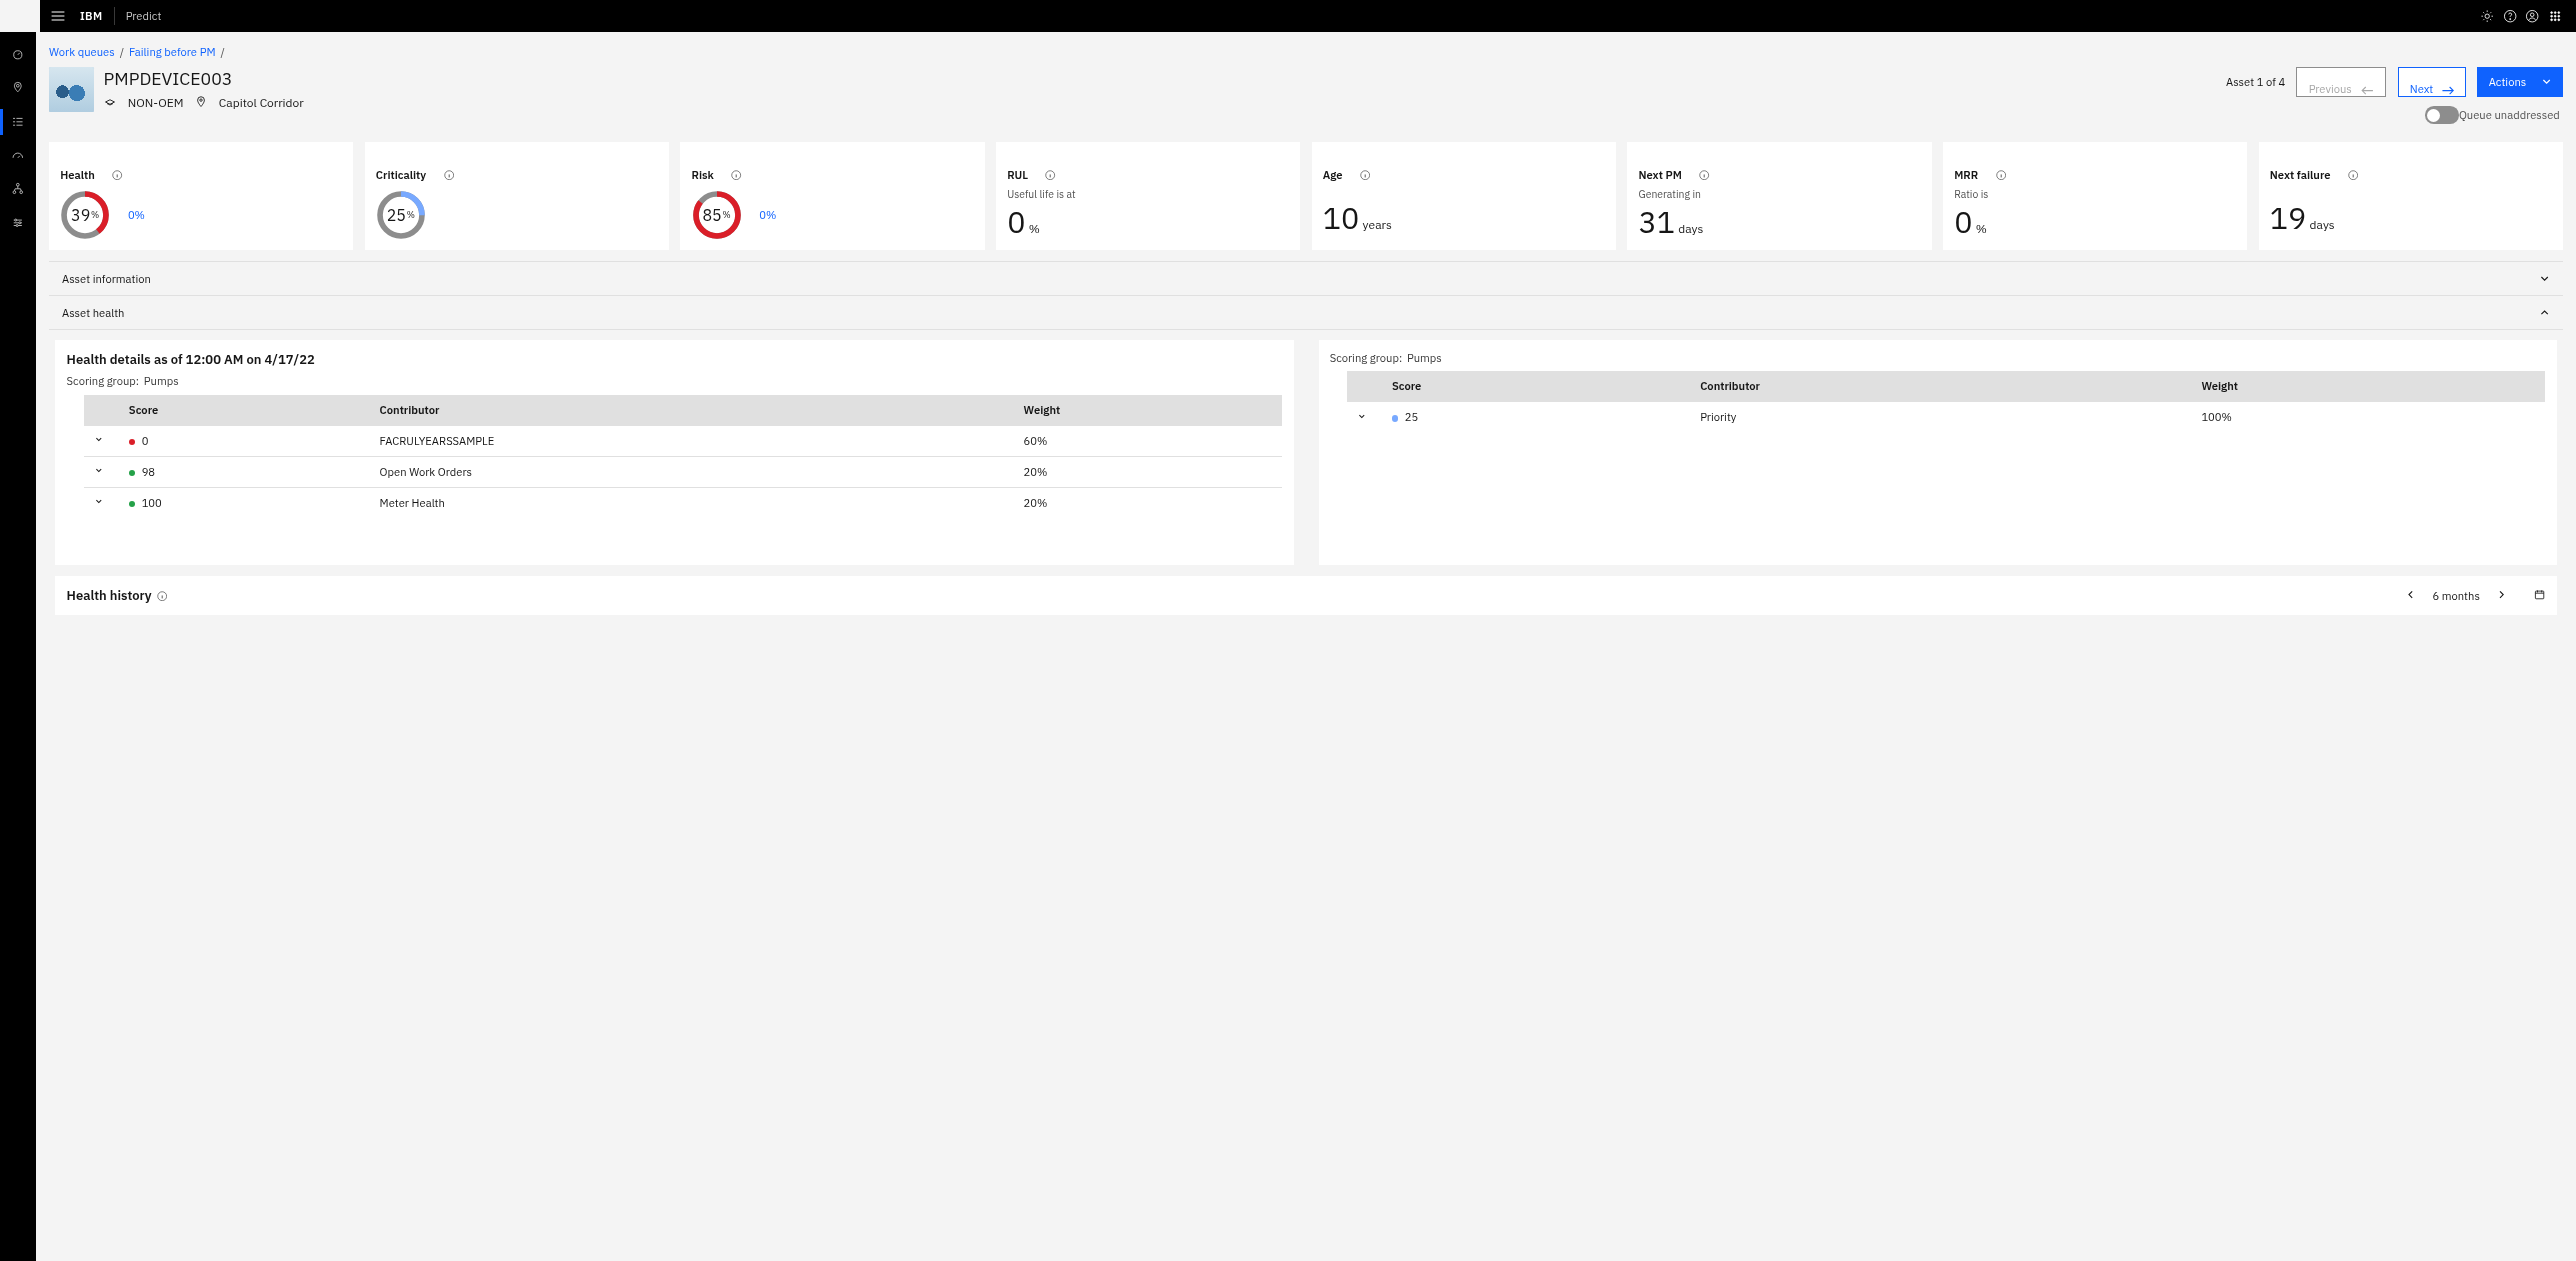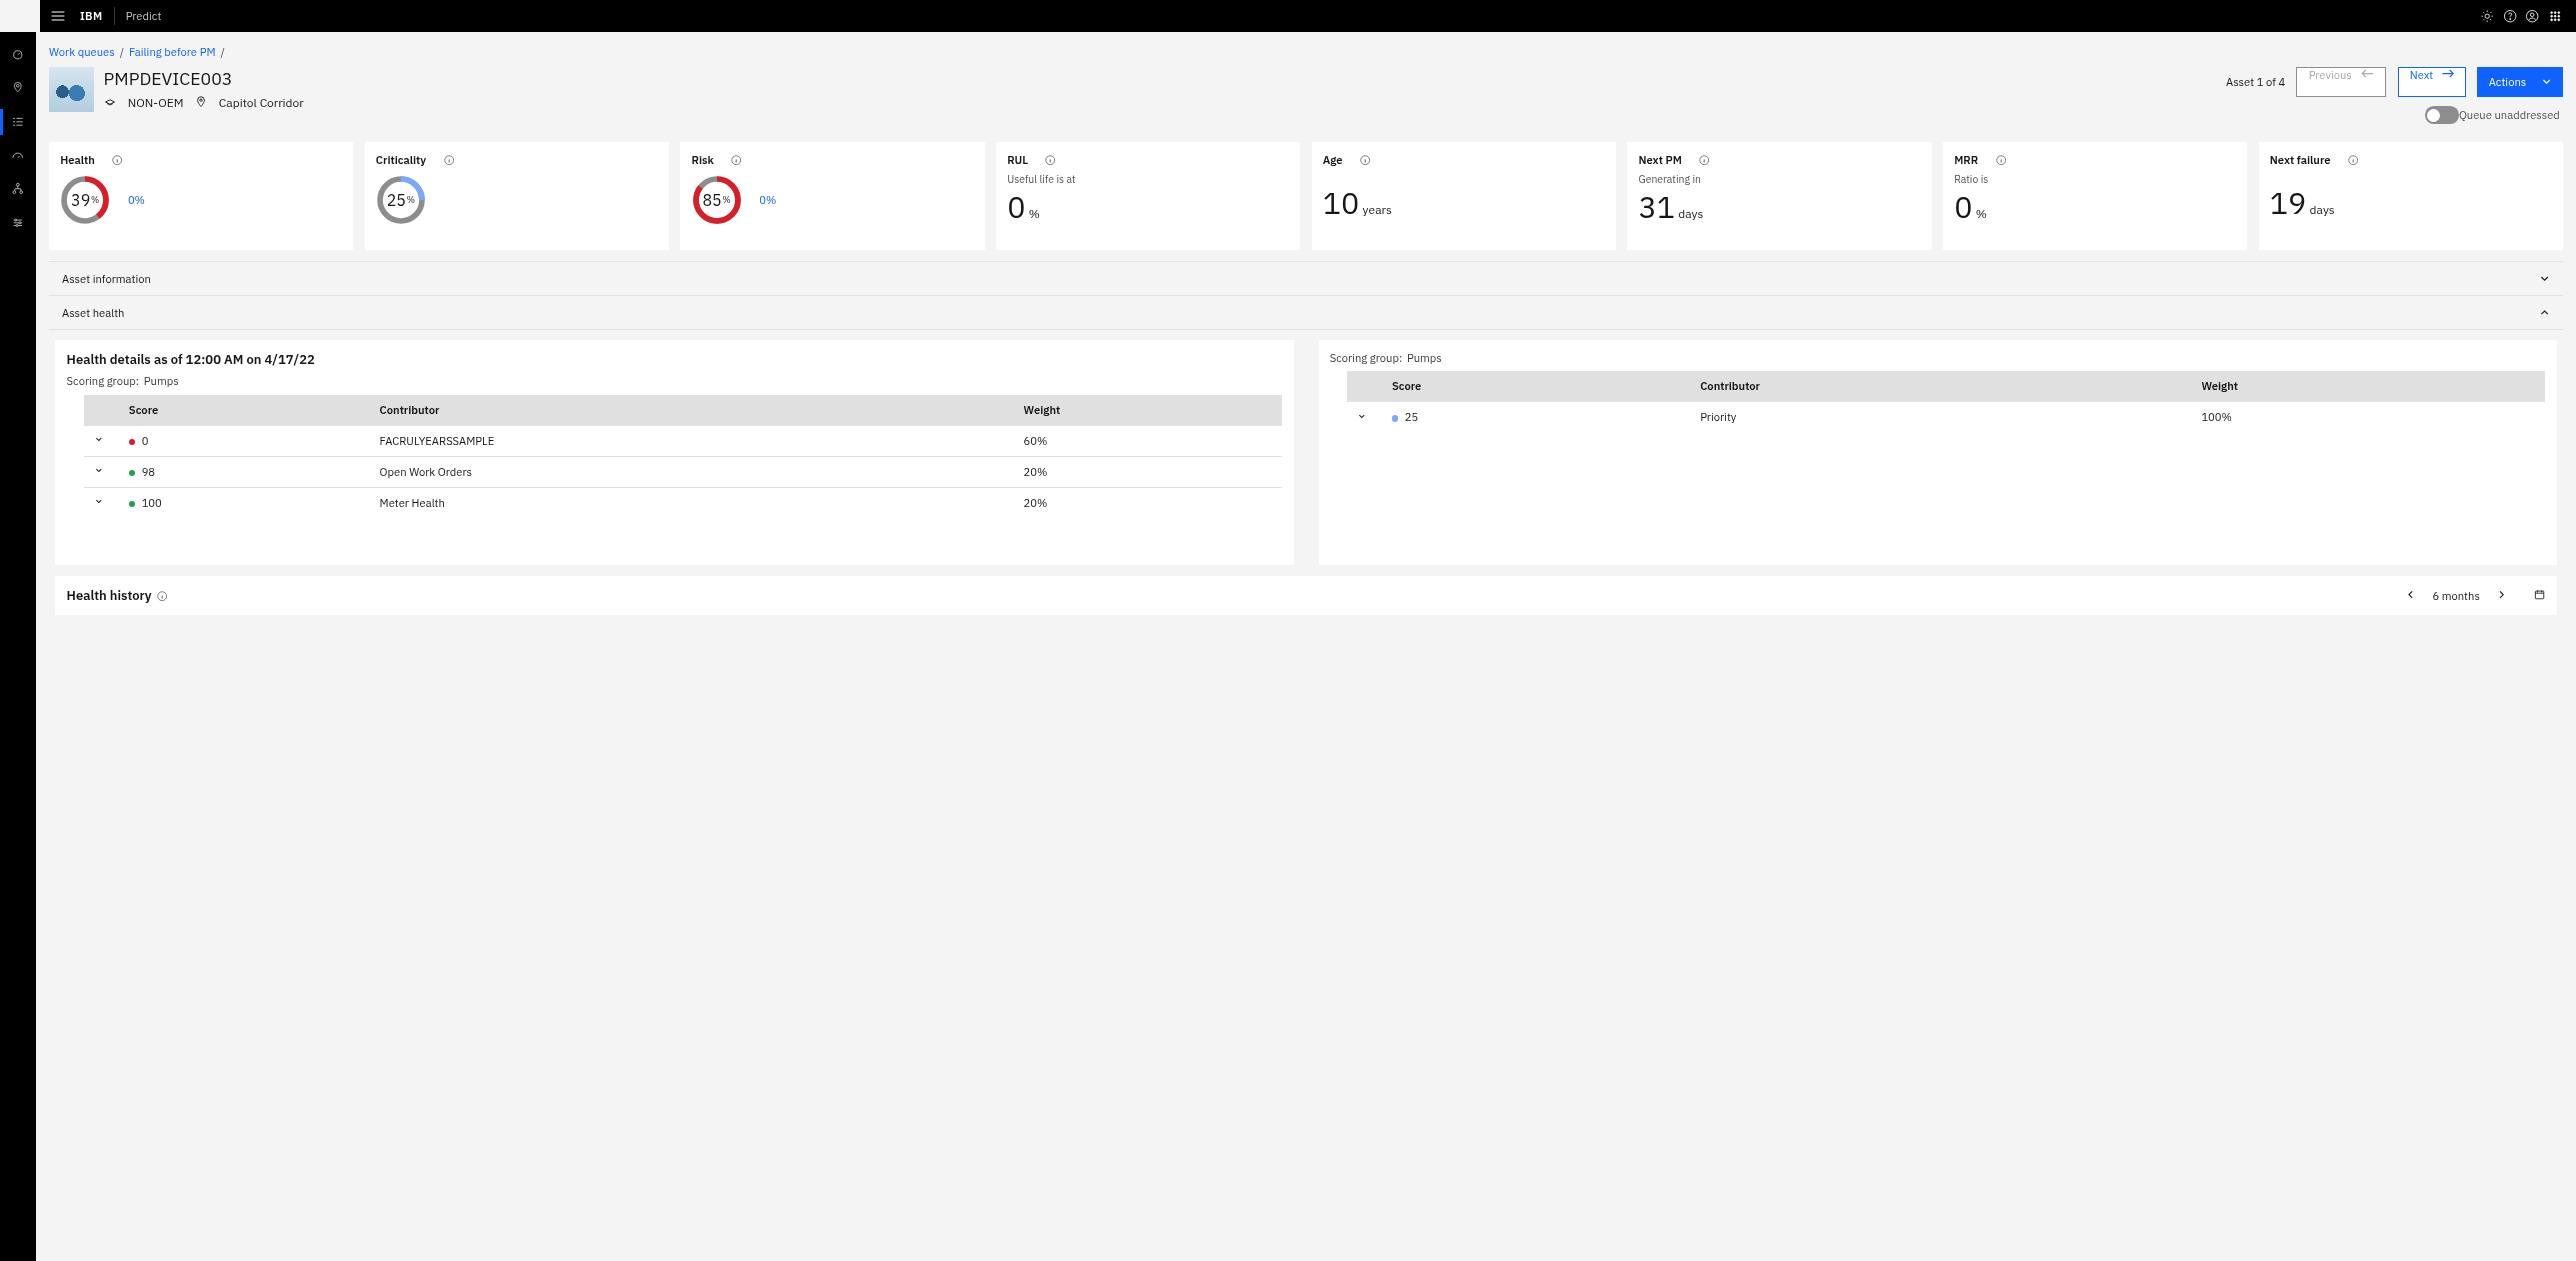--- a/index.html
+++ b/index.html
@@ -38,38 +38,38 @@
   linear-gradient(#d6e6ef,#b0cde0); }
 .asset-titlewrap { flex:1; }
 .asset-title { font-size:17.7px; font-weight:400; margin-bottom:3.2px; }
 .asset-meta { display:flex; align-items:center; gap:11.2px; font-size:12px; color:#161616; margin-top:4.8px; }
 .asset-meta .micon { width:13px; height:13px; display:inline-flex; align-items:center; justify-content:center; }
 .asset-meta svg { width:12px; height:12px; stroke:#161616; fill:none; }
 
 .head-controls { display:flex; flex-direction:column; align-items:flex-end; gap:9.6px; }
 .head-controls .paging { display:flex; align-items:center; gap:11.2px; }
 .pager-txt { font-size:11.2px; }
-.btn-outline { height:30px; border:0.8px solid #8d8d8d; background:#fff; padding:0 11.2px; display:inline-flex; align-items:flex-start; gap:8px; font-size:11.2px; cursor:pointer; }
+.btn-outline { height:30px; border:0.8px solid #8d8d8d; background:#fff; padding:0 11.2px; display:inline-flex; align-items:flex-end; gap:8px; font-size:11.2px; cursor:pointer; }
 .btn-outline.disabled { color:#a8a8a8; cursor:default; }
 .btn-outline.disabled svg { stroke:#a8a8a8; }
 .btn-outline.next { border-color:#0f62fe; color:#0f62fe; padding-right:9.6px; }
 .btn-outline.next svg { stroke:#0f62fe; }
 .btn-primary { height:30px; background:#0f62fe; color:#fff; border:none; padding:0 11.2px; display:inline-flex; align-items:center; gap:14.4px; font-size:11.2px; cursor:pointer; }
 .btn-primary svg { stroke:#fff; fill:none; }
 .arrow-svg { width:14.4px; height:11.2px; fill:none; stroke-width:1.5; }
 
 .toggle-row { display:flex; align-items:center; padding-right:3.2px; }
 .toggle { width:34px; height:17.7px; border-radius:8.8px; background:#8d8d8d; position:relative; cursor:pointer; }
 .toggle::after { content:""; position:absolute; width:13px; height:13px; background:#fff; border-radius:50%; top:2.4px; left:2.4px; }
 .toggle-lbl { font-size:11.2px; color:#525252; }
 
 
 .kpis { display:flex; gap:11.2px; margin-top:17.7px; }
 .kpi { background:#fff; flex:1; min-width:0; padding:11.2px 11.2px 13px 11.2px; height:108px; }
-.kpi-head { display:flex; align-items:center; gap:17px; font-size:11.2px; font-weight:600; }
+.kpi-head { display:flex; align-items:center; gap:17px; font-size:11.2px; font-weight:600;margin-top:15px; }
 .info-icon { width:11.2px; height:11.2px; display:inline-flex; align-items:center; justify-content:center; }
 .info-icon svg { width:10.4px; height:10.4px; stroke:#525252; fill:none; }
 .kpi-body { display:flex; align-items:center; gap:17.7px; margin-top:8px; }
 .gauge { position:relative; width:50px; height:50px; }
 .gauge svg { transform: rotate(-90deg); }
 .gauge .gv { position:absolute; inset:0; display:flex; align-items:center; justify-content:center; font-size:16px; }
 .gauge .gv .pct { font-size:8.8px; margin-left:0.8px; }
 .delta { color:#0f62fe; font-size:11.2px; }
 .kpi-sub { font-size:10.4px; color:#525252; margin-top:4.8px; }
 .kpi-big { font-size:30.5px; font-weight:400; margin-top:1.6px; display:flex; align-items:baseline; }

